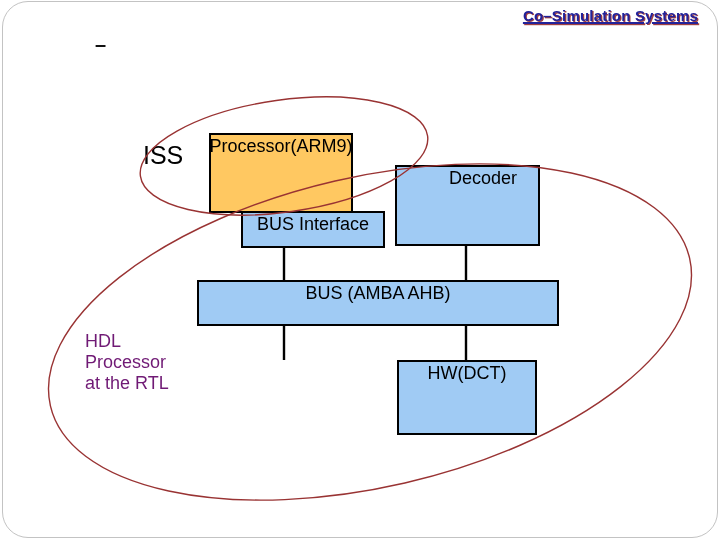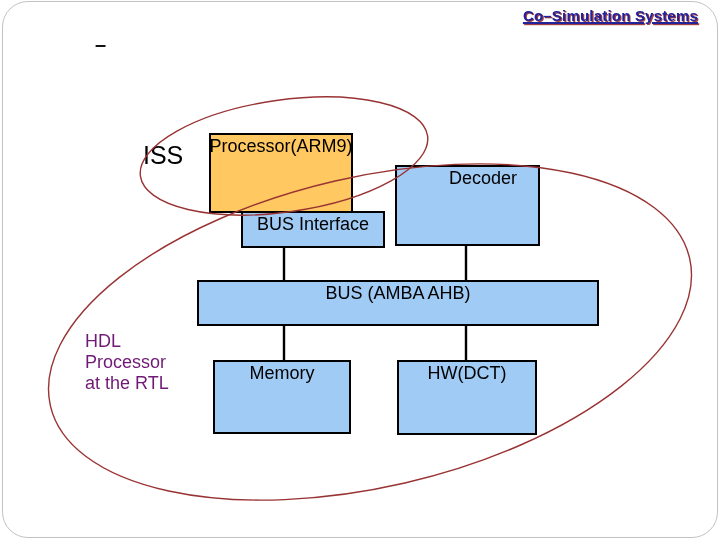--- a/index.html
+++ b/index.html
@@ -25,21 +25,21 @@
   .box{
     position:absolute;border:2px solid #000;box-sizing:border-box;
     display:flex;align-items:flex-start;justify-content:center;
     font-size:18px;line-height:22px;text-align:center;color:#000;
   }
   .fill-orange{background:#FFC861;}
   .fill-blue{background:#A0CBF4;}
   #box-processor{left:209px;top:133px;width:144px;height:80px;}
   #box-businterface{left:209px;top:211px;width:144px;height:37px;margin-left:32px;}
   #box-decoder{left:395px;top:165px;width:145px;height:81px;padding-left:31px;}
-  #box-bus{left:197px;top:280px;width:402px;height:46px;}
+  #box-bus{left:197px;top:280px;width:362px;height:46px;}
   #box-memory{left:213px;top:360px;width:138px;height:74px;}
   #box-hw{left:397px;top:360px;width:140px;height:75px;}
   .label-iss{
     position:absolute;left:143px;top:141px;font-size:25px;color:#000;
   }
   .label-hdl{
     position:absolute;left:85px;top:331px;font-size:18px;line-height:21px;color:#701a75;
   }
   #overlay{position:absolute;left:0;top:0;width:720px;height:540px;pointer-events:none;}
 </style>
@@ -66,23 +66,20 @@
   </div>
 
   <div class="box fill-blue" id="box-decoder">
     <span>Decoder</span>
   </div>
 
   <div class="box fill-blue" id="box-bus">
     <span>BUS (AMBA AHB)</span>
   </div>
 
-  <div class="box fill-blue" id="box-memory">
-    <span>Memory</span>
-  </div>
 
   <div class="box fill-blue" id="box-hw">
     <span>HW</span>
     <span>(DCT)</span>
   </div>
 
   <div class="label-iss">ISS</div>
 
   <div class="label-hdl">
     <div>HDL</div>

